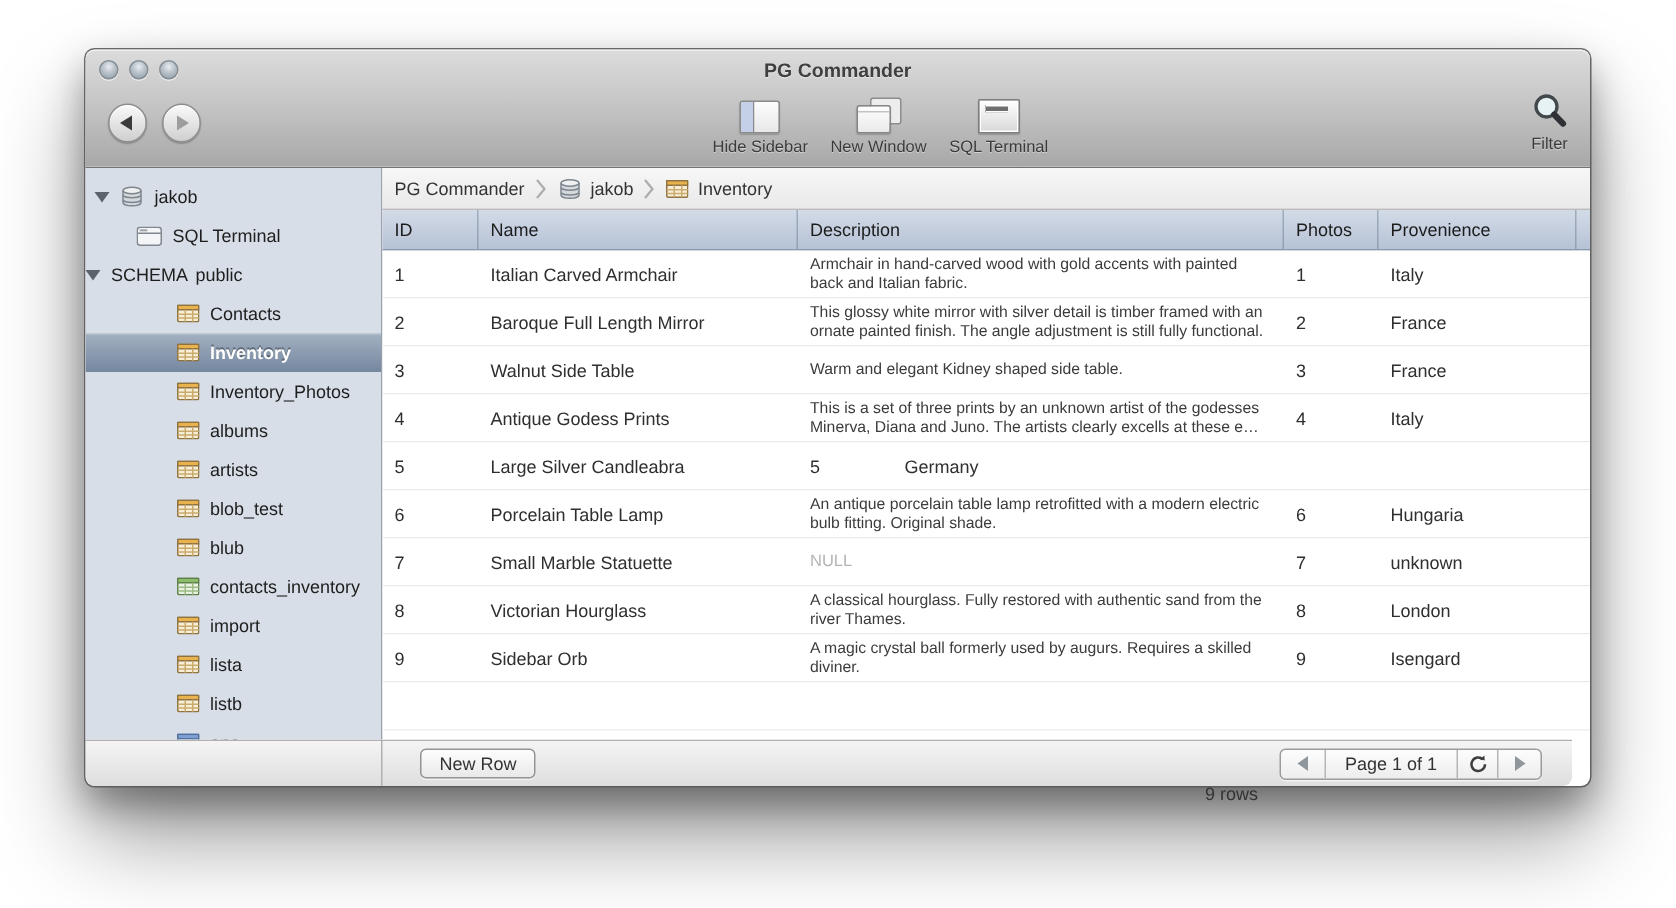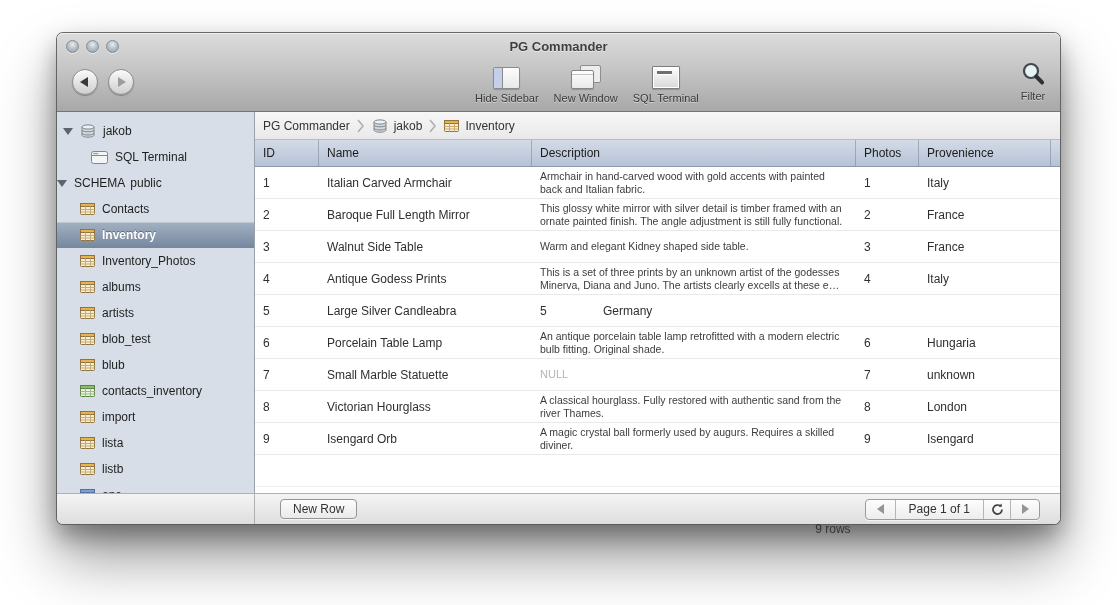--- a/index.html
+++ b/index.html
@@ -67,21 +67,21 @@
   
   .main { position:absolute; left:0; top:79px; right:0; bottom:31px; display:flex; }
 
   .sidebar { width:198px; background:#d7dee7; border-right:1px solid #9aa1aa;
     overflow:hidden; padding-top:6px; }
   .si { height:26px; display:flex; align-items:center; font-size:12px; color:#1e1e1e; }
   .si .lbl { margin-left:7px; white-space:nowrap; }
   .si.lvl-server { padding-left:6px; }
   .si.lvl-term   { padding-left:34px; }
   .si.lvl-schema { padding-left:0; }
-  .si.lvl-table  { padding-left:23px;text-align:right; }
+  .si.lvl-table  { padding-left:61px;text-align:right; }
   .si.selected { background:linear-gradient(#a3b1c2,#75879f); color:#fff; font-weight:bold;
     text-shadow:0 -1px 0 rgba(0,0,0,.35); box-shadow:inset 0 1px 0 rgba(255,255,255,.3); }
   .disc { width:0; height:0; border-left:5px solid transparent; border-right:5px solid transparent;
     border-top:7px solid #5b636d; margin-right:7px; }
   .schema-words { display:flex; gap:5px; }
 
   svg.tbl { --f:#f8eed6; --h:#e9b24d; --s:#8f7340; --g:#c9ab6e; flex:0 0 auto; }
   svg.tbl.green { --f:#e9f2e3; --h:#8cbd6d; --s:#5e8147; --g:#9cbb85; }
   svg.tbl.blue  { --f:#e4ecf7; --h:#7d9fd4; --s:#52719d; --g:#8fa9cc; }
 
@@ -103,21 +103,21 @@
 
   .rows { flex:1; overflow:hidden; }
   .tr { height:32px; display:flex; border-bottom:1px solid #e9e9e9; background:#fff; }
   .td { display:flex; align-items:center; padding-left:8px; font-size:12px; color:#2f2f2f;
     overflow:hidden; }
   .td.c-desc { font-size:10.5px; line-height:12.5px; color:#3c3c3c; padding-right:8px; }
   .td.null-val { color:#b4b4b4; font-size:11px; }
   .tr.empty { border-bottom:1px solid #efefef; }
 
   
-  .footer { position:absolute; left:0; right:0; bottom:0; height:31px;
+  .footer { position:absolute; left:0; right:12px; bottom:0; height:31px;
     background:linear-gradient(#f4f4f4,#dedede); border-top:1px solid #b0b0b0;
     border-radius:0 0 6px 6px; display:flex; align-items:center; }
   .footer-left { width:198px; height:100%; border-right:1px solid #b0b0b0; flex:0 0 auto; }
   .newrow-btn { margin-left:25px; height:20px; padding:0 12px; font-size:12px; color:#333;
     background:linear-gradient(#fdfdfd,#e9e9e9); border:1px solid #949494; border-radius:4px;
     box-shadow:0 1px 0 rgba(255,255,255,.6); display:flex; align-items:center;
     font-family:"Liberation Sans", sans-serif; }
   .foot-right { margin-left:auto; margin-right:20px; display:flex; align-items:center; gap:14px; }
   .rowcount { font-size:12px; color:#333;margin-top:39px; }
   .pager { display:flex; height:21px; border:1px solid #9c9c9c; border-radius:4px;
@@ -410,21 +410,21 @@
           </div>
           <div class="tr">
             <div class="td c-id">8</div>
             <div class="td c-name">Victorian Hourglass</div>
             <div class="td c-desc">A classical hourglass. Fully restored with authentic sand from the river Thames.</div>
             <div class="td c-photos">8</div>
             <div class="td c-prov">London</div>
           </div>
           <div class="tr">
             <div class="td c-id">9</div>
-            <div class="td c-name">Isengard Orb</div>
+            <div class="td c-name">Sidebar Orb</div>
             <div class="td c-desc">A magic crystal ball formerly used by augurs. Requires a skilled diviner.</div>
             <div class="td c-photos">9</div>
             <div class="td c-prov">Isengard</div>
           </div>
           <div class="tr empty"></div>
         </div>
       </div>
     </div>
 
     <div class="footer">

